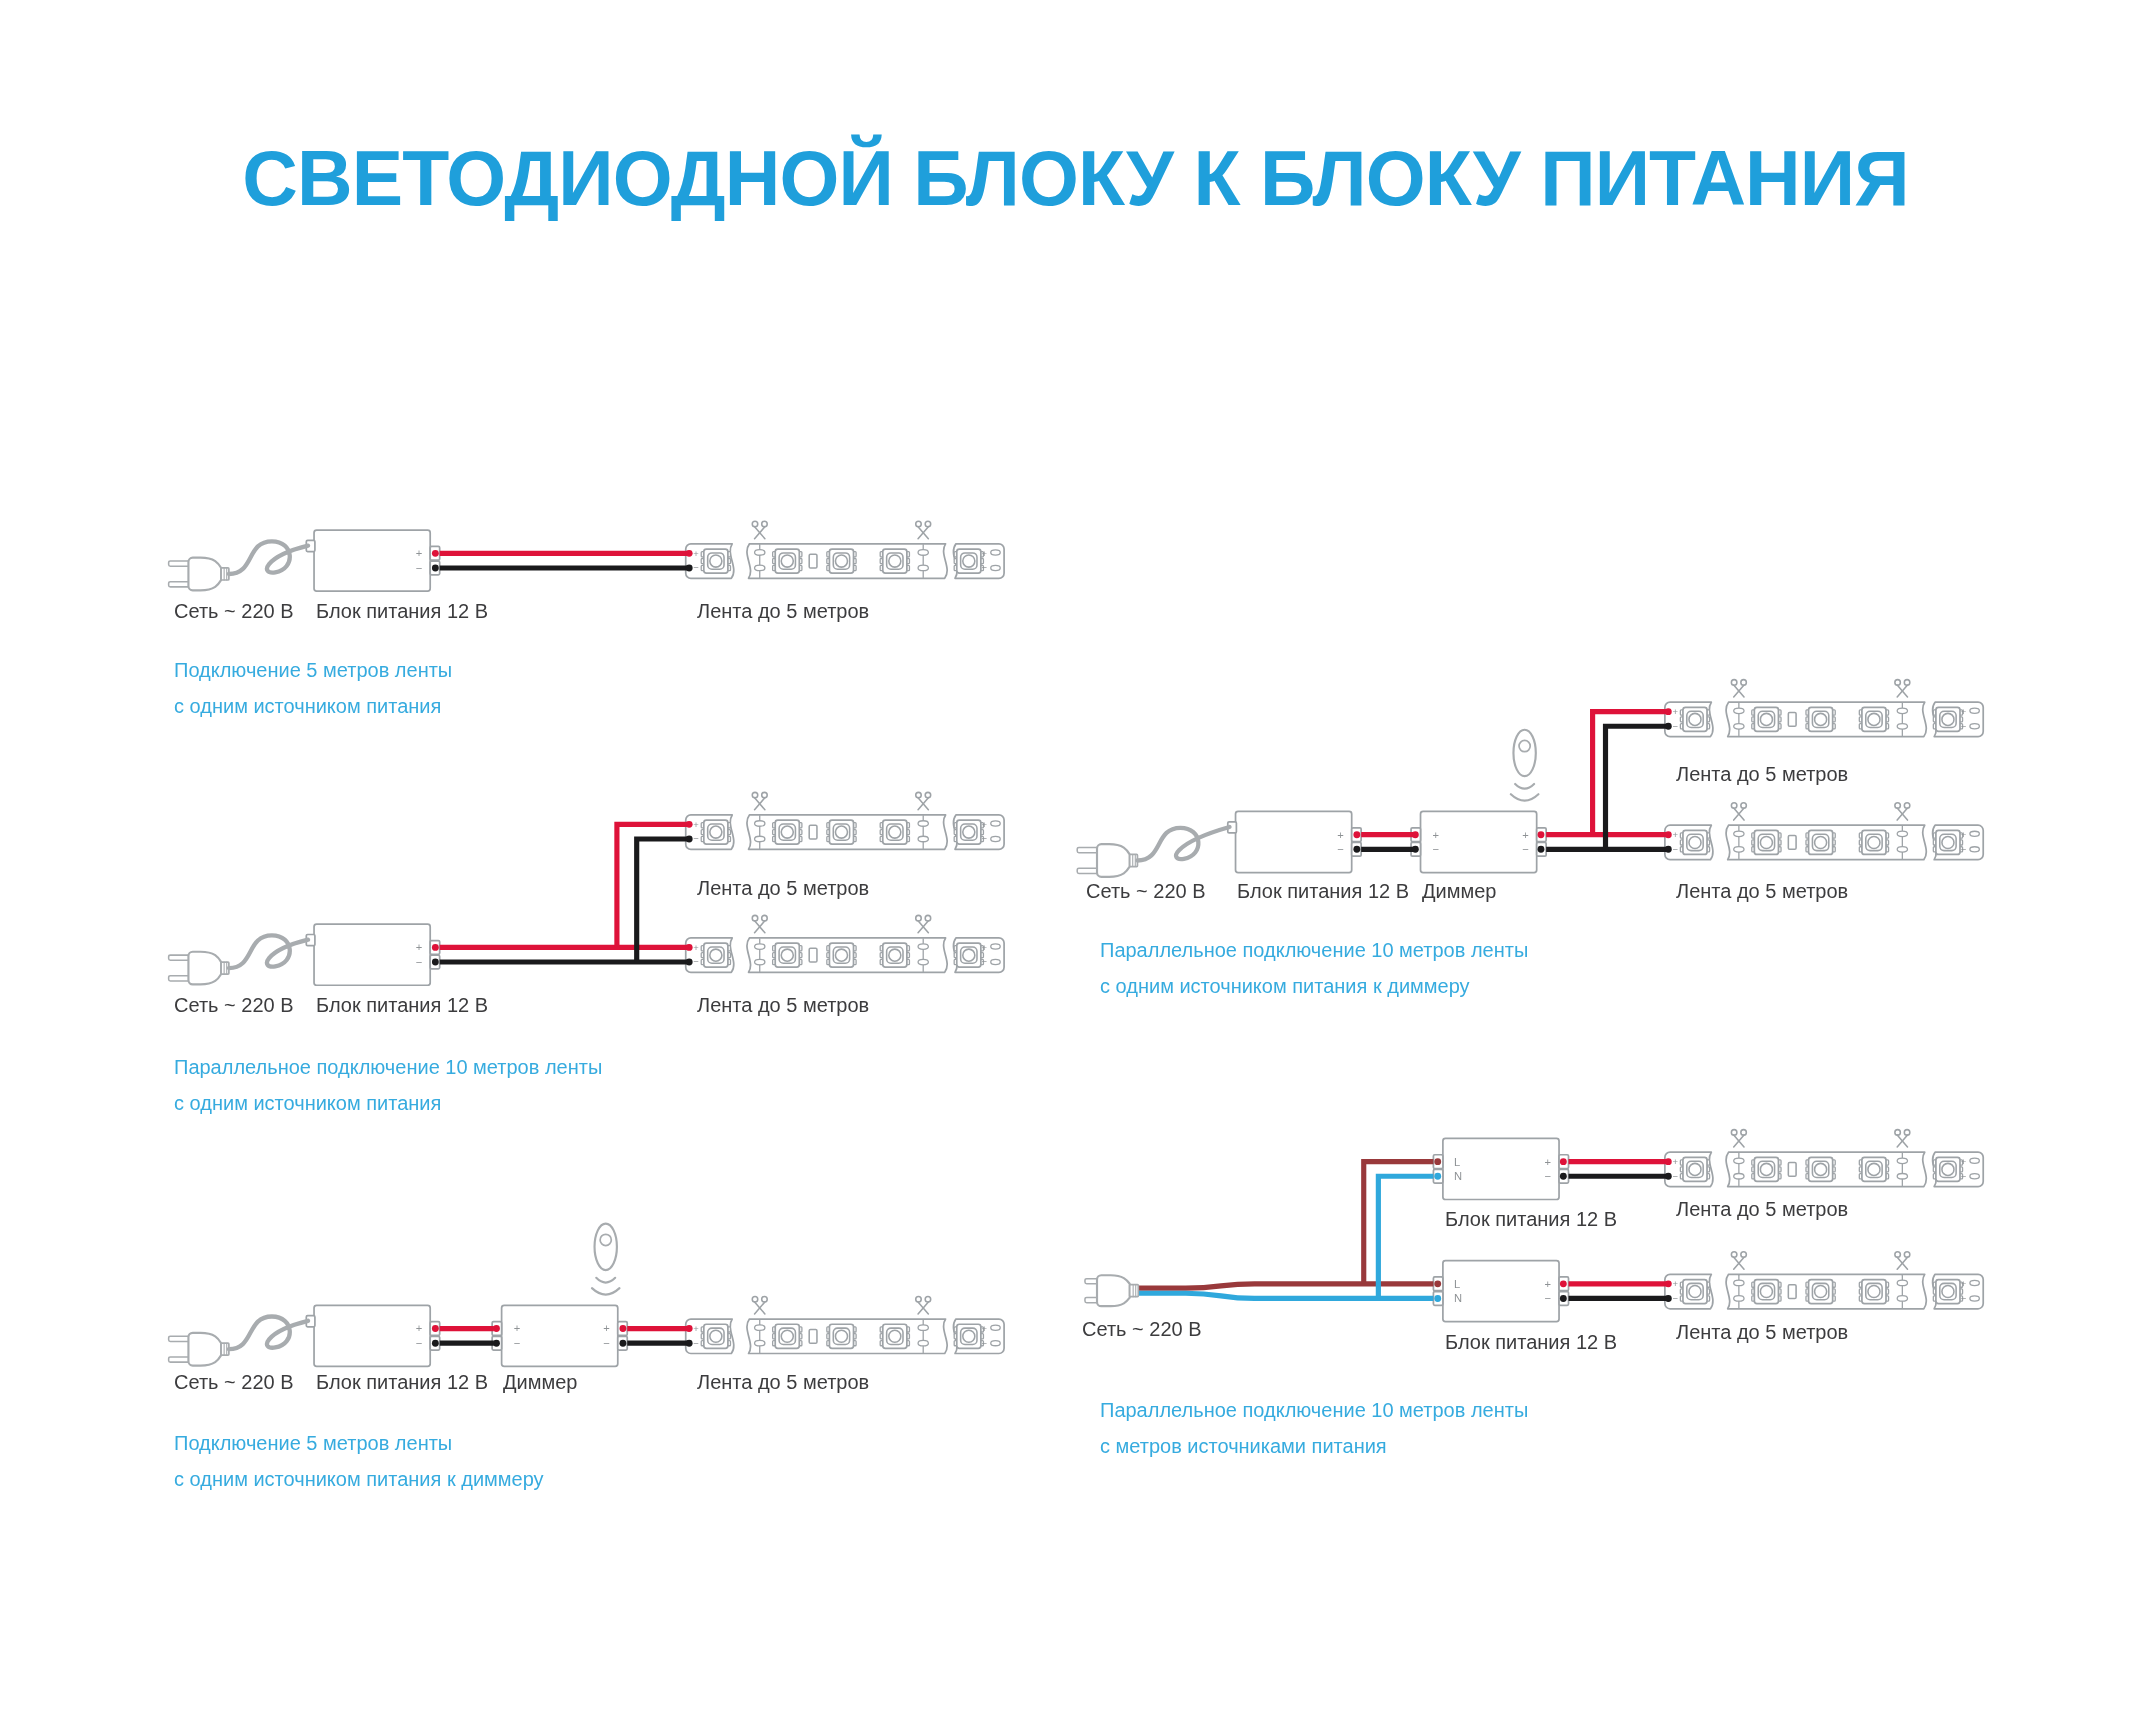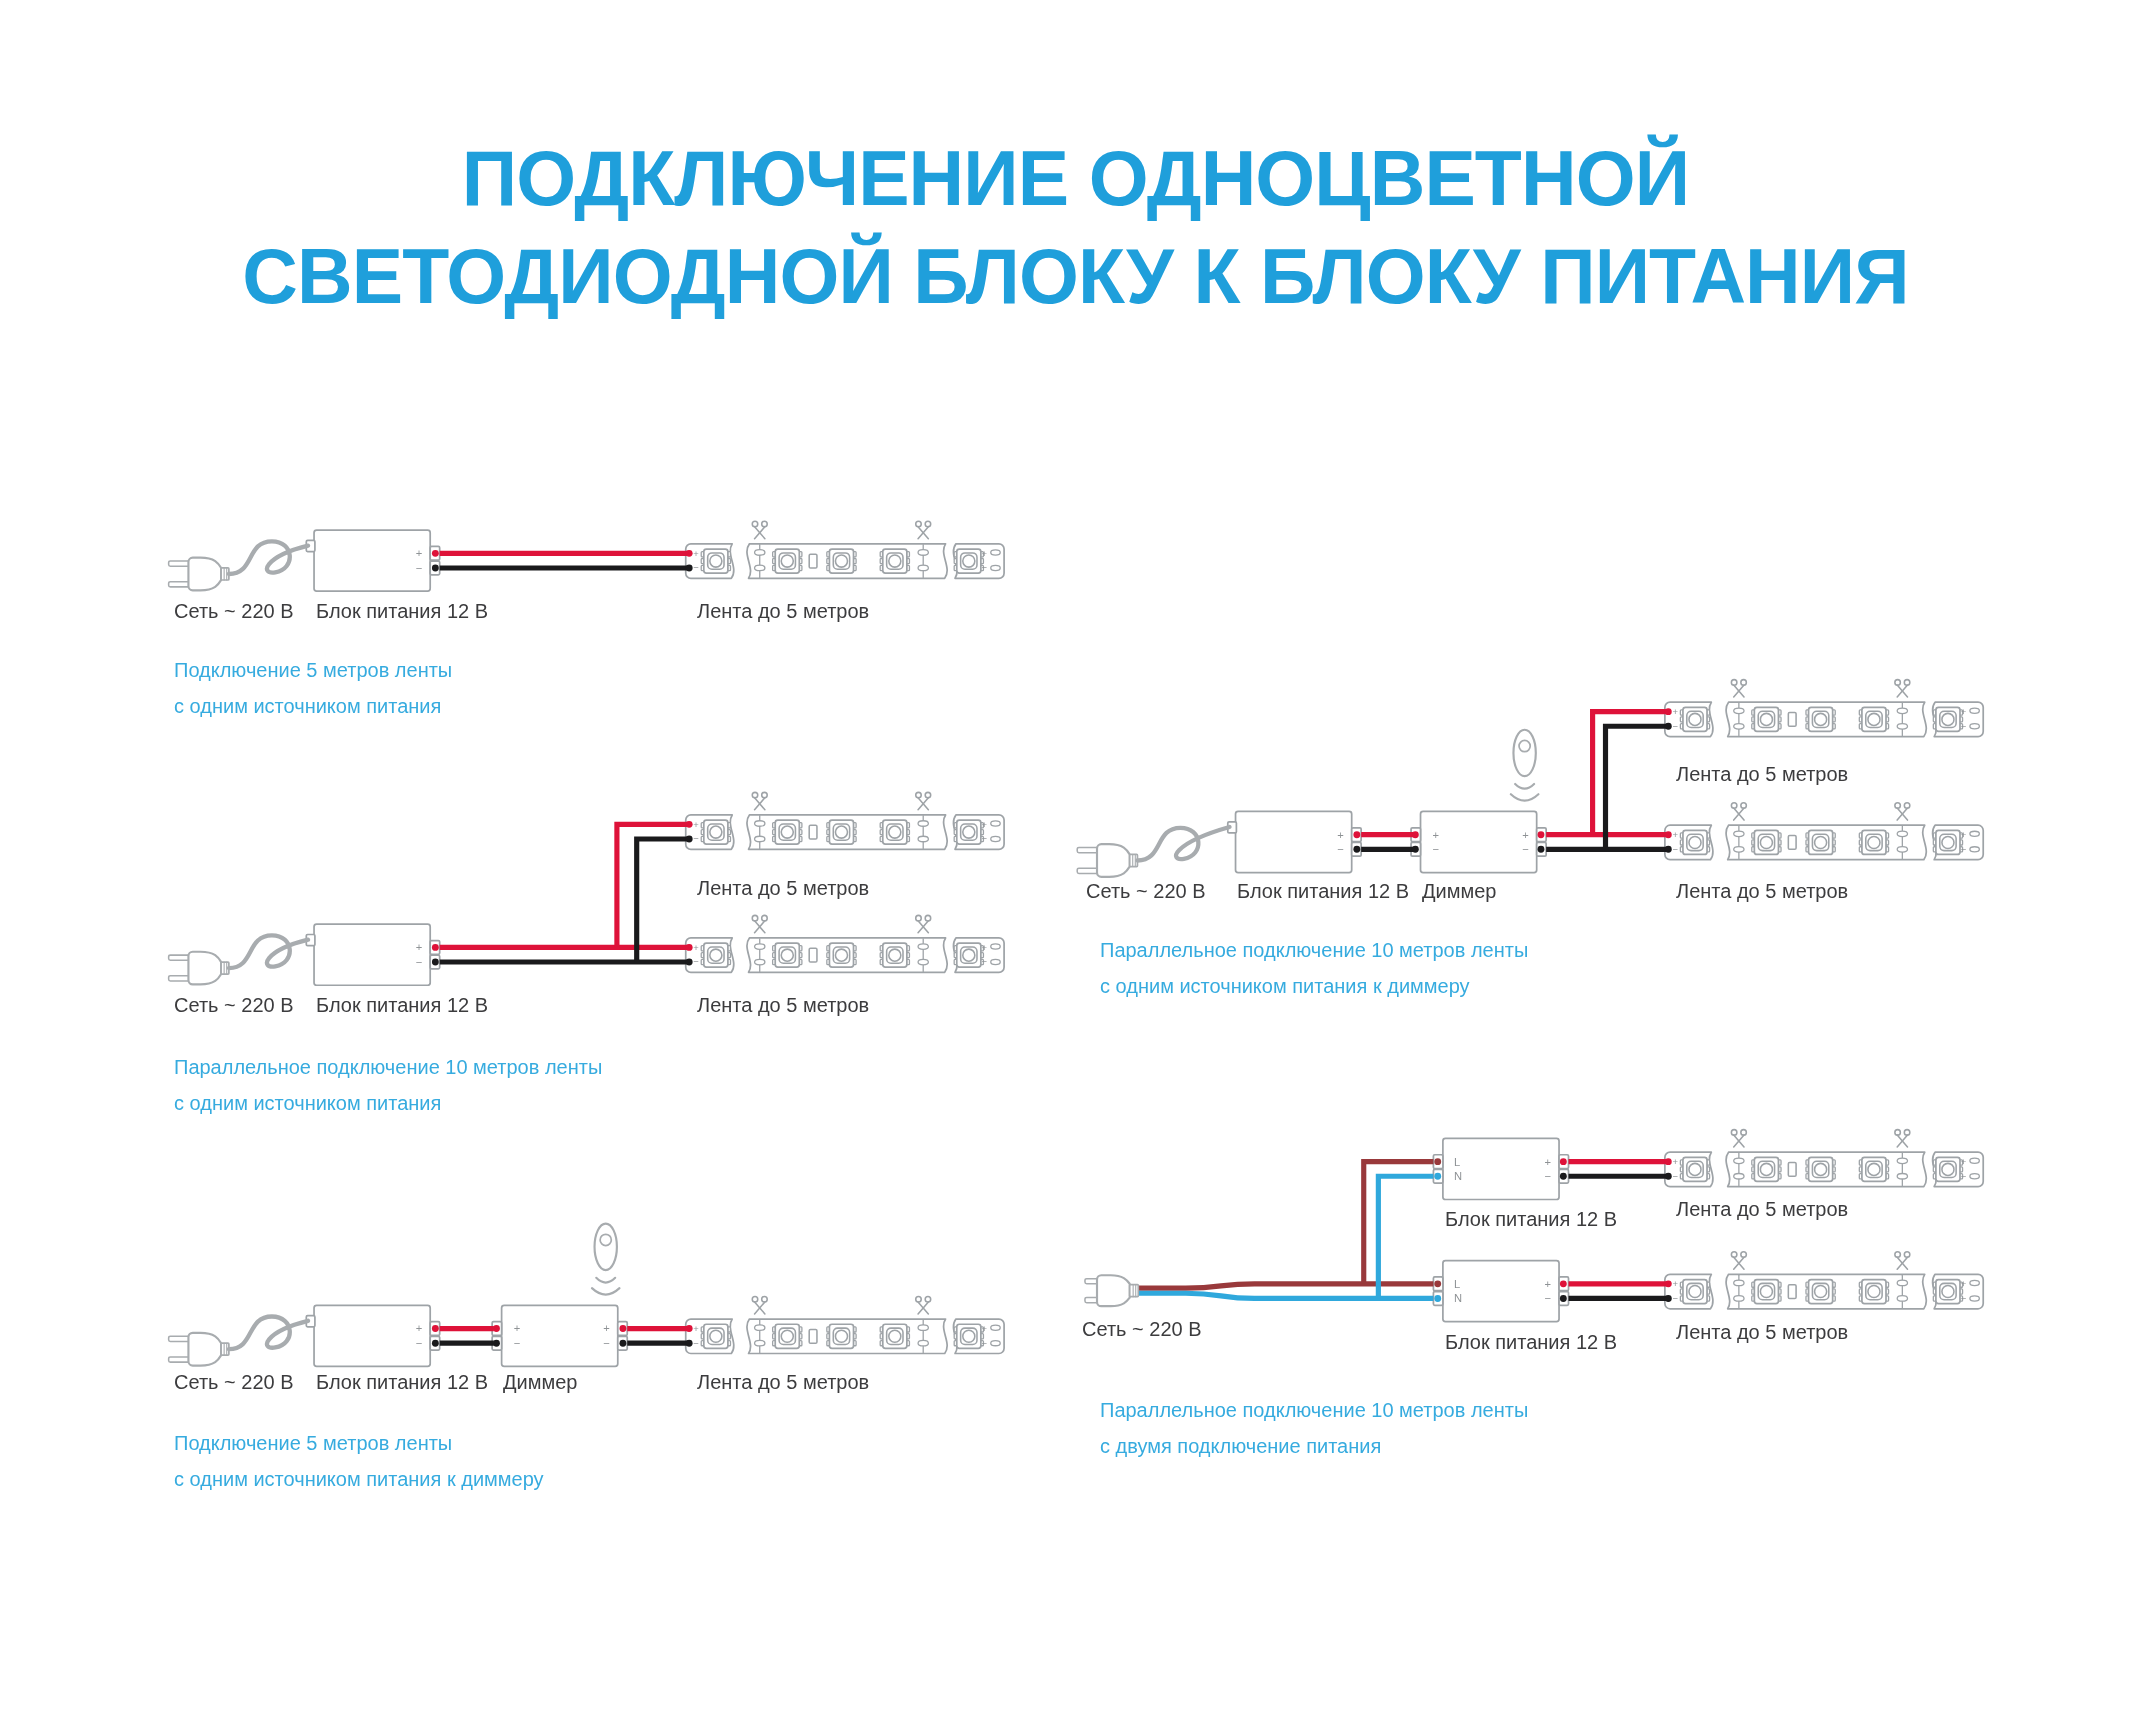--- a/index.html
+++ b/index.html
@@ -11,21 +11,20 @@
   #canvas{position:absolute;left:0;top:0;width:2151px;height:1721px;}
   .lbl{position:absolute;font-size:20px;line-height:20.6px;color:var(--label-gray,#3C3C3E);white-space:nowrap;}
   .cap{position:absolute;font-size:20px;line-height:33px;color:var(--caption-blue,#36ABDF);white-space:nowrap;}
 </style>
 </head>
 <body>
 
 <div class="page">
 
   <div class="title">
-    <div>ПОДКЛЮЧЕНИЕ ОДНОЦВЕТНОЙ</div>
     <div>СВЕТОДИОДНОЙ БЛОКУ К БЛОКУ ПИТАНИЯ</div>
   </div>
 
   <svg id="canvas" viewBox="0 0 2500 2000">
       <g>
         <g>
           <rect x="365" y="616" width="135" height="71" rx="3" fill="#fff" stroke="#9EA3A7" stroke-width="2"></rect>
           <rect x="356" y="628" width="10" height="13" rx="1.5" fill="#fff" stroke="#9EA3A7" stroke-width="2"></rect>
           <rect x="500" y="635" width="11" height="16" rx="1.5" fill="#fff" stroke="#9EA3A7" stroke-width="2"></rect>
           <rect x="500" y="652" width="11" height="16" rx="1.5" fill="#fff" stroke="#9EA3A7" stroke-width="2"></rect>
@@ -950,16 +949,16 @@
   <div class="lbl" style="left:1676px;top:881px">Лента до 5 метров</div>
   <div class="cap" style="left:1100px;top:934px">Параллельное подключение 10 метров ленты</div>
   <div class="cap" style="left:1100px;top:970px">с одним источником питания к диммеру</div>
 
   <div class="lbl" style="left:1445px;top:1209px">Блок питания 12 В</div>
   <div class="lbl" style="left:1676px;top:1199px">Лента до 5 метров</div>
   <div class="lbl" style="left:1082px;top:1319px">Сеть ~ 220 В</div>
   <div class="lbl" style="left:1445px;top:1332px">Блок питания 12 В</div>
   <div class="lbl" style="left:1676px;top:1322px">Лента до 5 метров</div>
   <div class="cap" style="left:1100px;top:1394px">Параллельное подключение 10 метров ленты</div>
-  <div class="cap" style="left:1100px;top:1430px">с двумя подключение питания</div>
+  <div class="cap" style="left:1100px;top:1430px">с метров источниками питания</div>
 
 </div>
 
 
 </body></html>

